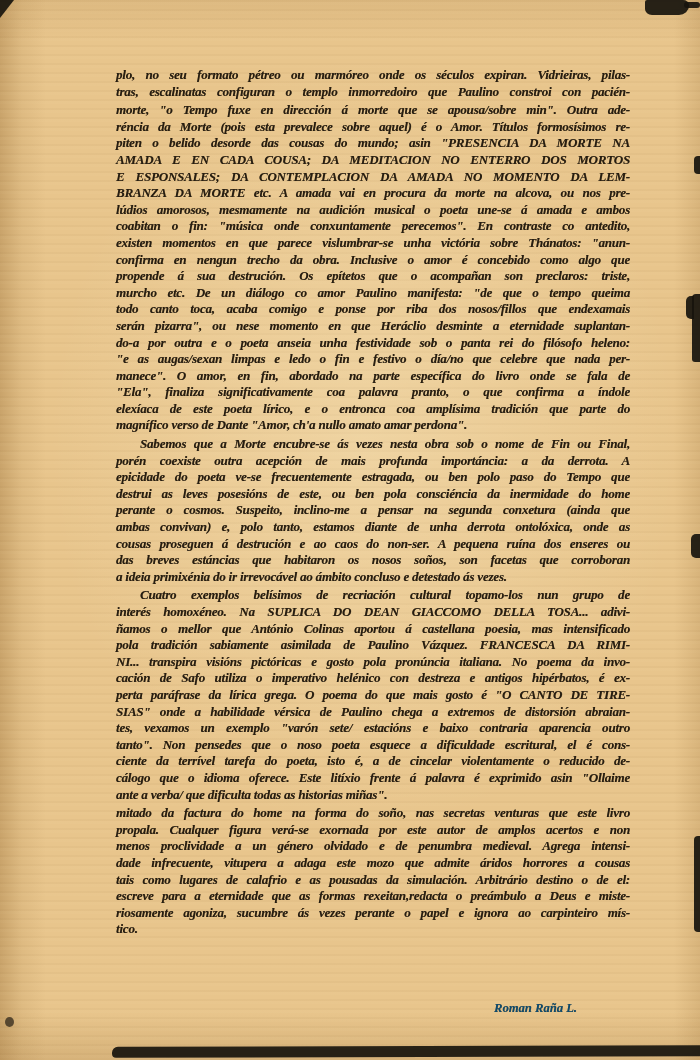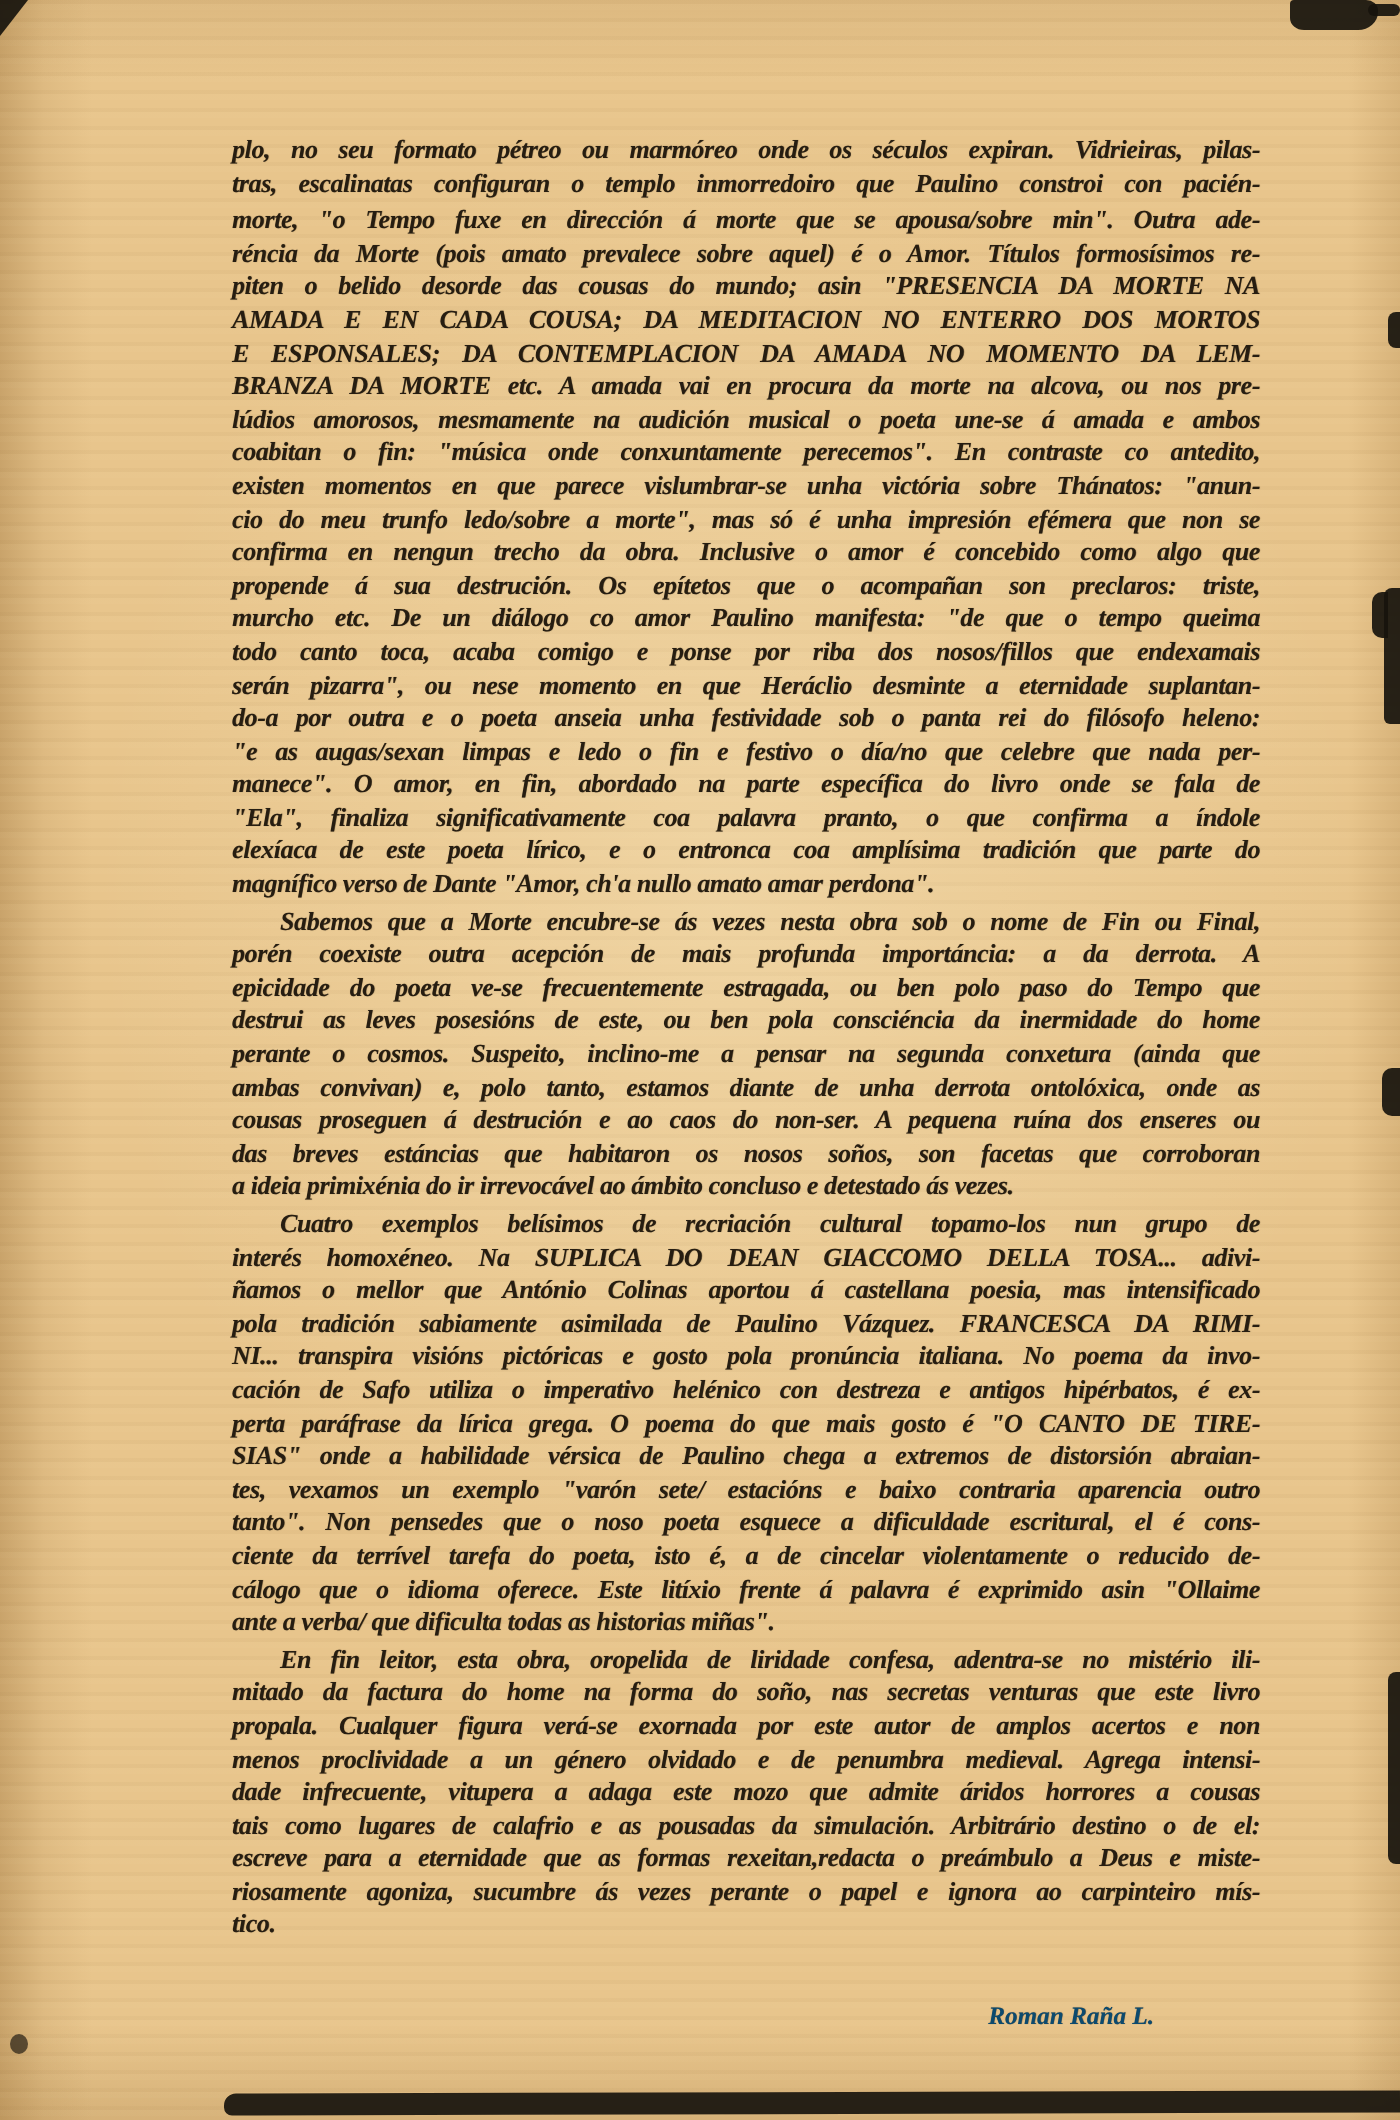--- a/index.html
+++ b/index.html
@@ -61,29 +61,28 @@
 </head>
 <body>
 
 <div class="text-block">
     <div class="para">
       <div class="line">plo, no seu formato pétreo ou marmóreo onde os séculos expiran. Vidrieiras, pilas-</div>
       <div class="line">tras, escalinatas configuran o templo inmorredoiro que Paulino constroi con pacién-</div>
     </div>
     <div class="para">
       <div class="line">morte, "o Tempo fuxe en dirección á morte que se apousa/sobre min". Outra ade-</div>
-      <div class="line">réncia da Morte (pois amato prevalece sobre aquel) é o Amor. Títulos formosísimos re-</div>
+      <div class="line">réncia da Morte (pois esta prevalece sobre aquel) é o Amor. Títulos formosísimos re-</div>
       <div class="line">piten o belido desorde das cousas do mundo; asin "PRESENCIA DA MORTE NA</div>
       <div class="line">AMADA E EN CADA COUSA; DA MEDITACION NO ENTERRO DOS MORTOS</div>
       <div class="line">E ESPONSALES; DA CONTEMPLACION DA AMADA NO MOMENTO DA LEM-</div>
       <div class="line">BRANZA DA MORTE etc. A amada vai en procura da morte na alcova, ou nos pre-</div>
       <div class="line">lúdios amorosos, mesmamente na audición musical o poeta une-se á amada e ambos</div>
       <div class="line">coabitan o fin: "música onde conxuntamente perecemos". En contraste co antedito,</div>
       <div class="line">existen momentos en que parece vislumbrar-se unha victória sobre Thánatos: "anun-</div>
-      <div class="line">cio do meu trunfo ledo/sobre a morte", mas só é unha impresión efémera que non se</div>
       <div class="line">confirma en nengun trecho da obra. Inclusive o amor é concebido como algo que</div>
       <div class="line">propende á sua destrución. Os epítetos que o acompañan son preclaros: triste,</div>
       <div class="line">murcho etc. De un diálogo co amor Paulino manifesta: "de que o tempo queima</div>
       <div class="line">todo canto toca, acaba comigo e ponse por riba dos nosos/fillos que endexamais</div>
       <div class="line">serán pizarra", ou nese momento en que Heráclio desminte a eternidade suplantan-</div>
       <div class="line">do-a por outra e o poeta anseia unha festividade sob o panta rei do filósofo heleno:</div>
       <div class="line">"e as augas/sexan limpas e ledo o fin e festivo o día/no que celebre que nada per-</div>
       <div class="line">manece". O amor, en fin, abordado na parte específica do livro onde se fala de</div>
       <div class="line">"Ela", finaliza significativamente coa palavra pranto, o que confirma a índole</div>
       <div class="line">elexíaca de este poeta lírico, e o entronca coa amplísima tradición que parte do</div>
@@ -109,21 +108,20 @@
       <div class="line">cación de Safo utiliza o imperativo helénico con destreza e antigos hipérbatos, é ex-</div>
       <div class="line">perta paráfrase da lírica grega. O poema do que mais gosto é "O CANTO DE TIRE-</div>
       <div class="line">SIAS" onde a habilidade vérsica de Paulino chega a extremos de distorsión abraian-</div>
       <div class="line">tes, vexamos un exemplo "varón sete/ estacións e baixo contraria aparencia outro</div>
       <div class="line">tanto". Non pensedes que o noso poeta esquece a dificuldade escritural, el é cons-</div>
       <div class="line">ciente da terrível tarefa do poeta, isto é, a de cincelar violentamente o reducido de-</div>
       <div class="line">cálogo que o idioma oferece. Este litíxio frente á palavra é exprimido asin "Ollaime</div>
       <div class="line last">ante a verba/ que dificulta todas  as historias miñas".</div>
     </div>
     <div class="para">
-      <div class="line first">En fin leitor, esta obra, oropelida de liridade confesa, adentra-se no mistério ili-</div>
       <div class="line">mitado da factura do home na forma do soño, nas secretas venturas que este livro</div>
       <div class="line">propala. Cualquer figura verá-se exornada por este autor de amplos acertos e non</div>
       <div class="line">menos proclividade a un género olvidado e de penumbra medieval. Agrega intensi-</div>
       <div class="line">dade infrecuente, vitupera a adaga este mozo que admite áridos horrores a cousas</div>
       <div class="line">tais como lugares de calafrio e as pousadas da simulación. Arbitrário destino o de el:</div>
       <div class="line">escreve para a eternidade que as formas rexeitan,redacta o preámbulo a Deus e miste-</div>
       <div class="line">riosamente agoniza, sucumbre ás vezes perante o papel e ignora ao carpinteiro mís-</div>
       <div class="line last">tico.</div>
     </div>
   </div>

